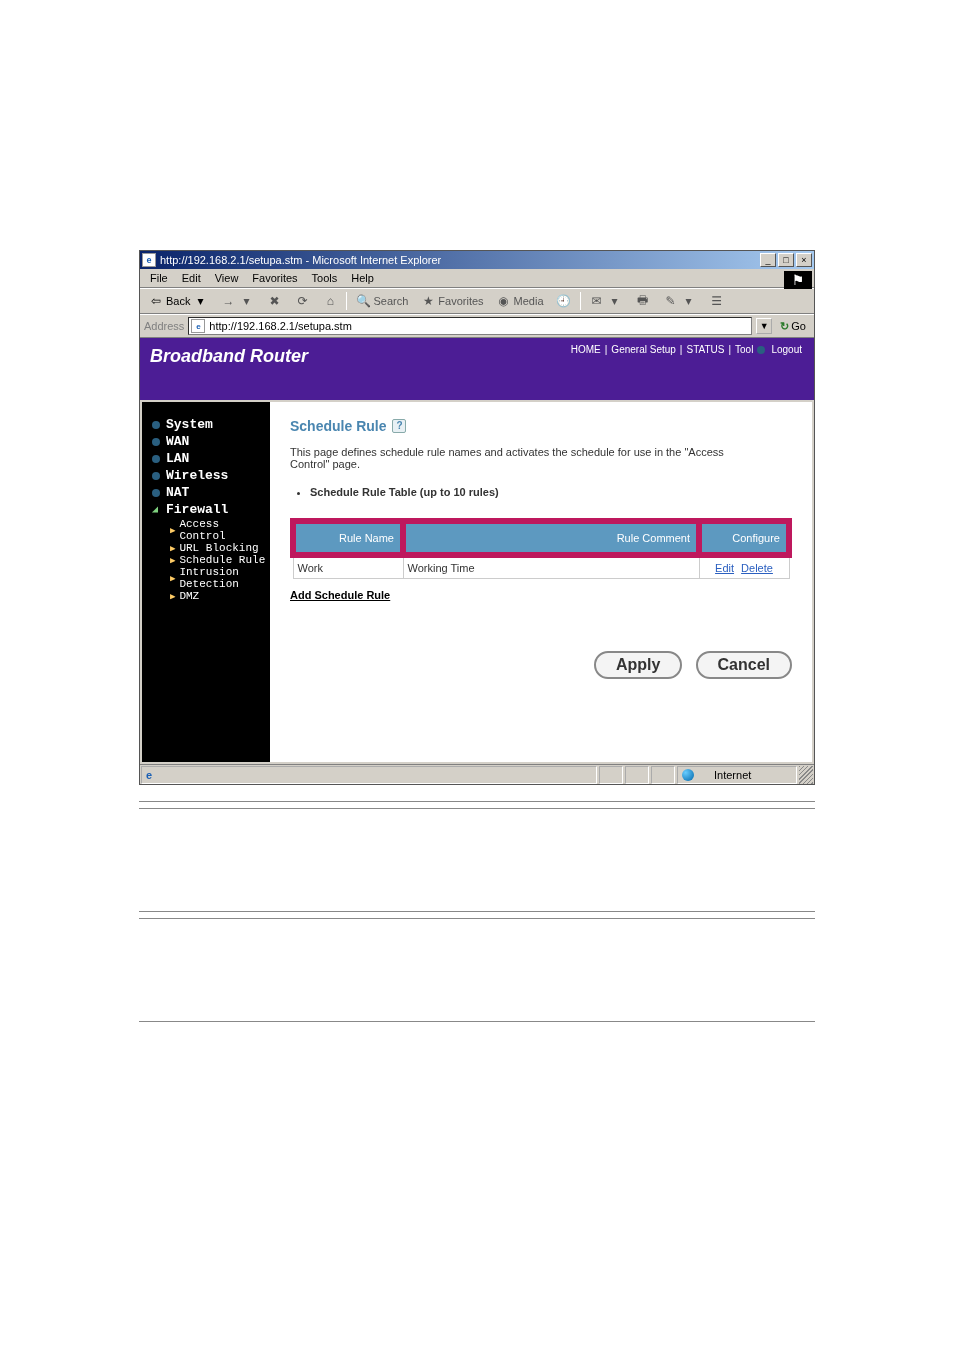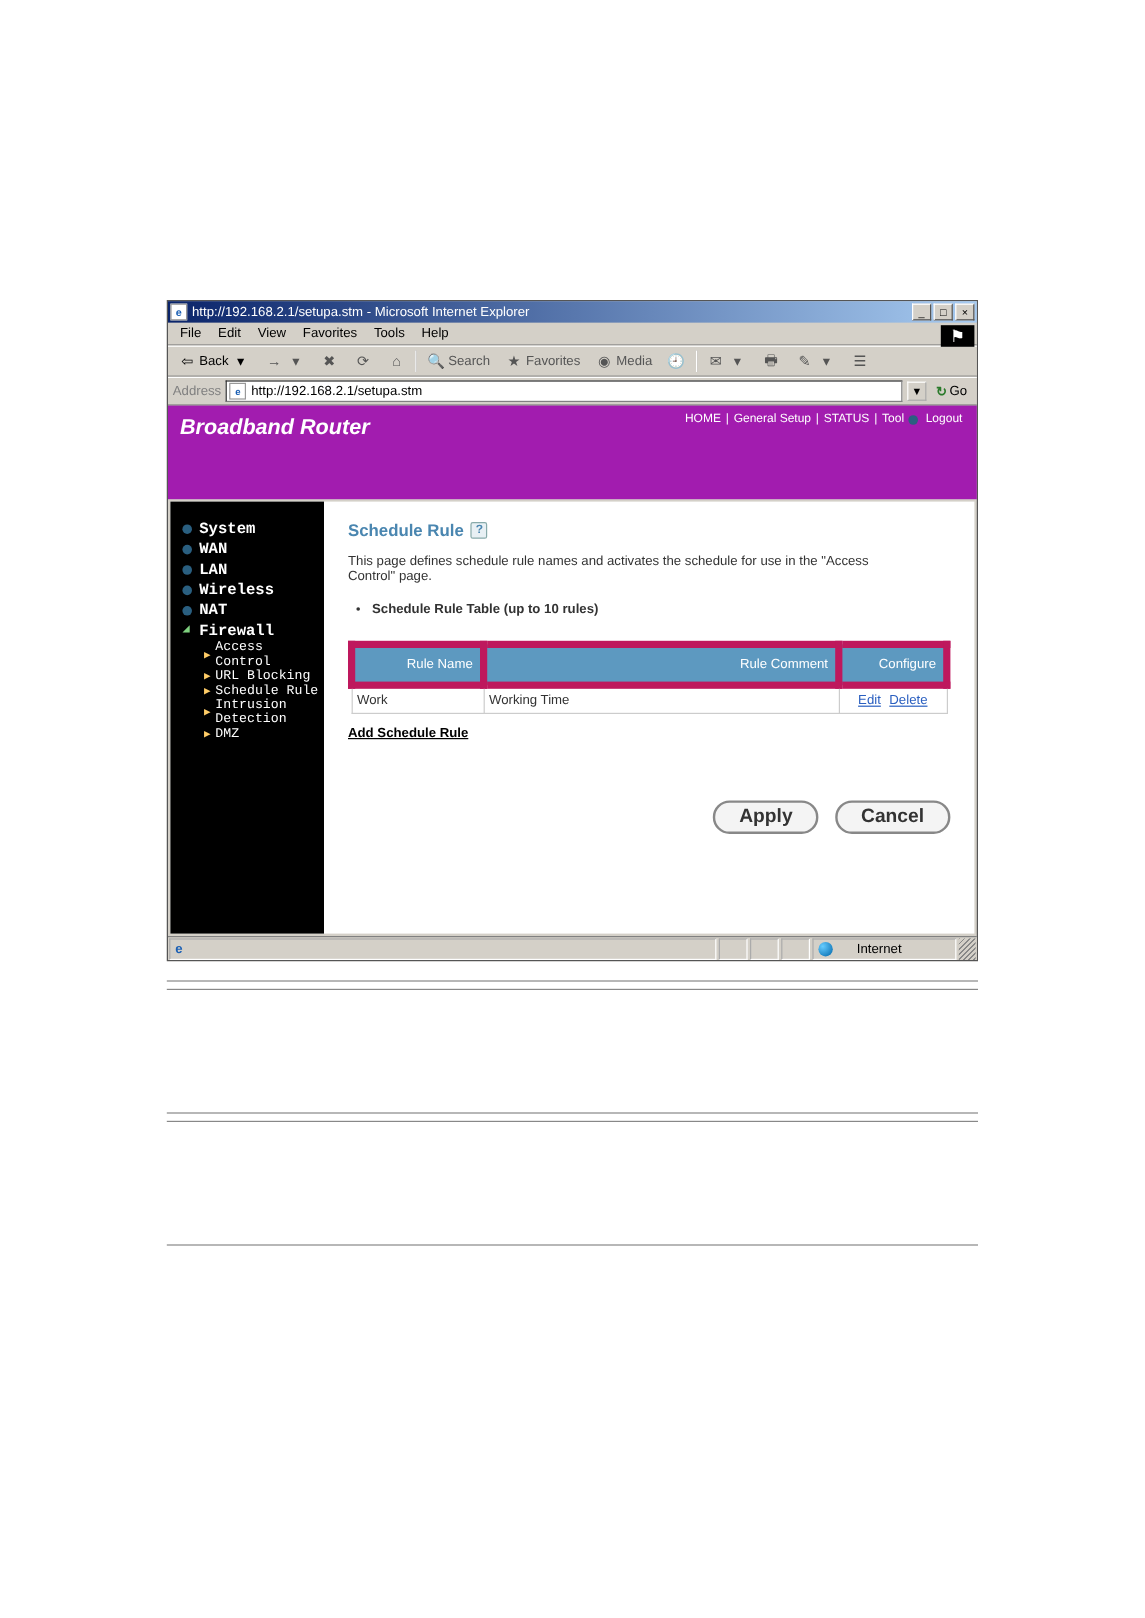--- a/index.html
+++ b/index.html
@@ -22,21 +22,21 @@
   .tb-sep { width: 1px; height: 18px; background: #808080; border-right: 1px solid #fff; }
   .addrbar { background: #d4d0c8; padding: 2px 4px; display: flex; align-items: center; gap: 4px; border-top: 1px solid #fff; border-bottom: 1px solid #808080; }
   .addrbar .lbl { color: #808080; }
   .addrbar .addr-input { flex: 1; display: flex; align-items: center; background: #fff; border: 1px inset #808080; height: 18px; padding: 0 2px; }
   .addrbar .addr-input .favicon { width: 14px; height: 14px; background: #fff; border: 1px solid #999; margin-right: 4px; display:flex; align-items:center; justify-content:center; color:#1a5fb4; font-size:8px; font-weight:bold;}
   .addrbar .addr-input input { border: none; outline: none; flex: 1; font-size: 11px; background: transparent; }
   .addrbar .dd { width: 16px; height: 16px; background: #d4d0c8; border: 1px outset #fff; text-align: center; line-height: 14px; font-size: 9px; cursor: pointer; }
   .addrbar .go { display: flex; align-items: center; gap: 2px; cursor: pointer; padding: 0 4px; }
   .addrbar .go .goico { color: #2a7a2a; font-weight: bold; }
   .content { position: relative; }
-  .header-band { background: #a21caf; color: #fff; height: 78px; position: relative; }
+  .header-band { background: #4c1d95; color: #fff; height: 62px; position: relative; }
   .brand { font-style: italic; font-weight: bold; font-size: 18px; padding: 8px 10px; font-family: Arial, sans-serif; }
   .topnav { position: absolute; top: 6px; right: 12px; font-size: 10px; color: #fff; display: flex; align-items: center; gap: 4px; }
   .topnav a { color: #fff; text-decoration: none; cursor: pointer; }
   .topnav .dot { width: 8px; height: 8px; border-radius: 50%; background: #2a5f80; display: inline-block; margin-right: 2px; }
   .main { display: flex; background: #fff; min-height: 360px; margin: 2px; }
   .sidebar { width: 128px; background: #000000; color: #fff; padding: 14px 0 14px 10px; font-family: Liberation Mono, monospace; }
   .sidebar .nav-item { display: flex; align-items: center; gap: 6px; padding: 1px 0; font-weight: bold; font-size: 13px; cursor: pointer; }
   .sidebar .bullet { width: 8px; height: 8px; border-radius: 50%; background: #2a5f80; display: inline-block; }
   .sidebar .arrow { width: 8px; height: 8px; display: inline-block; color: #7fd17f; font-size: 10px; line-height: 8px; }
   .sidebar .sub { margin-left: 18px; }

